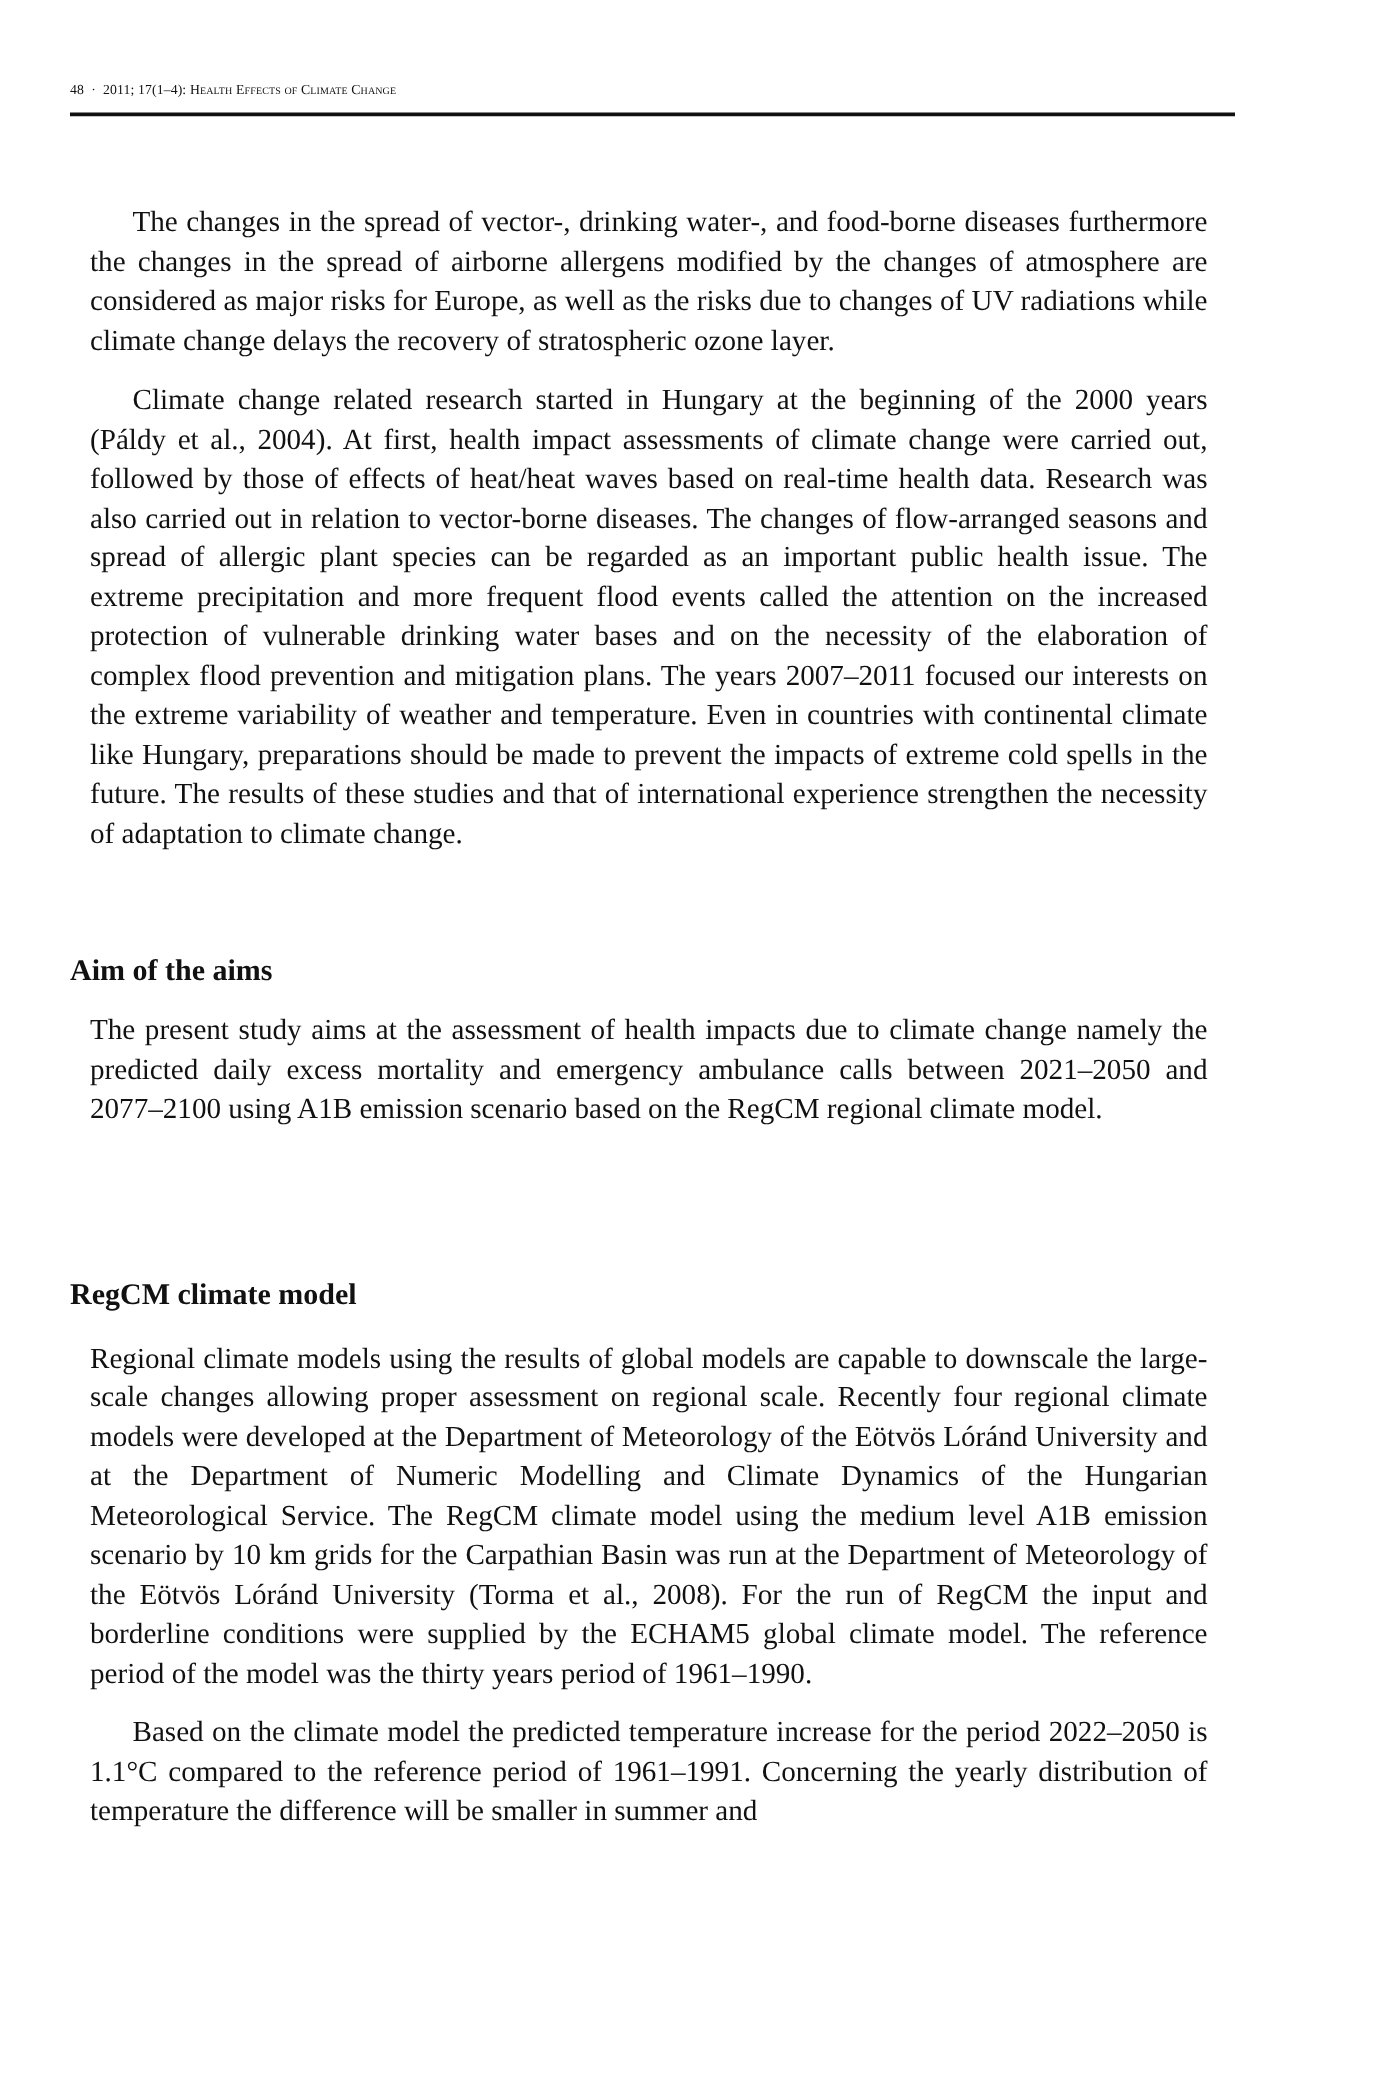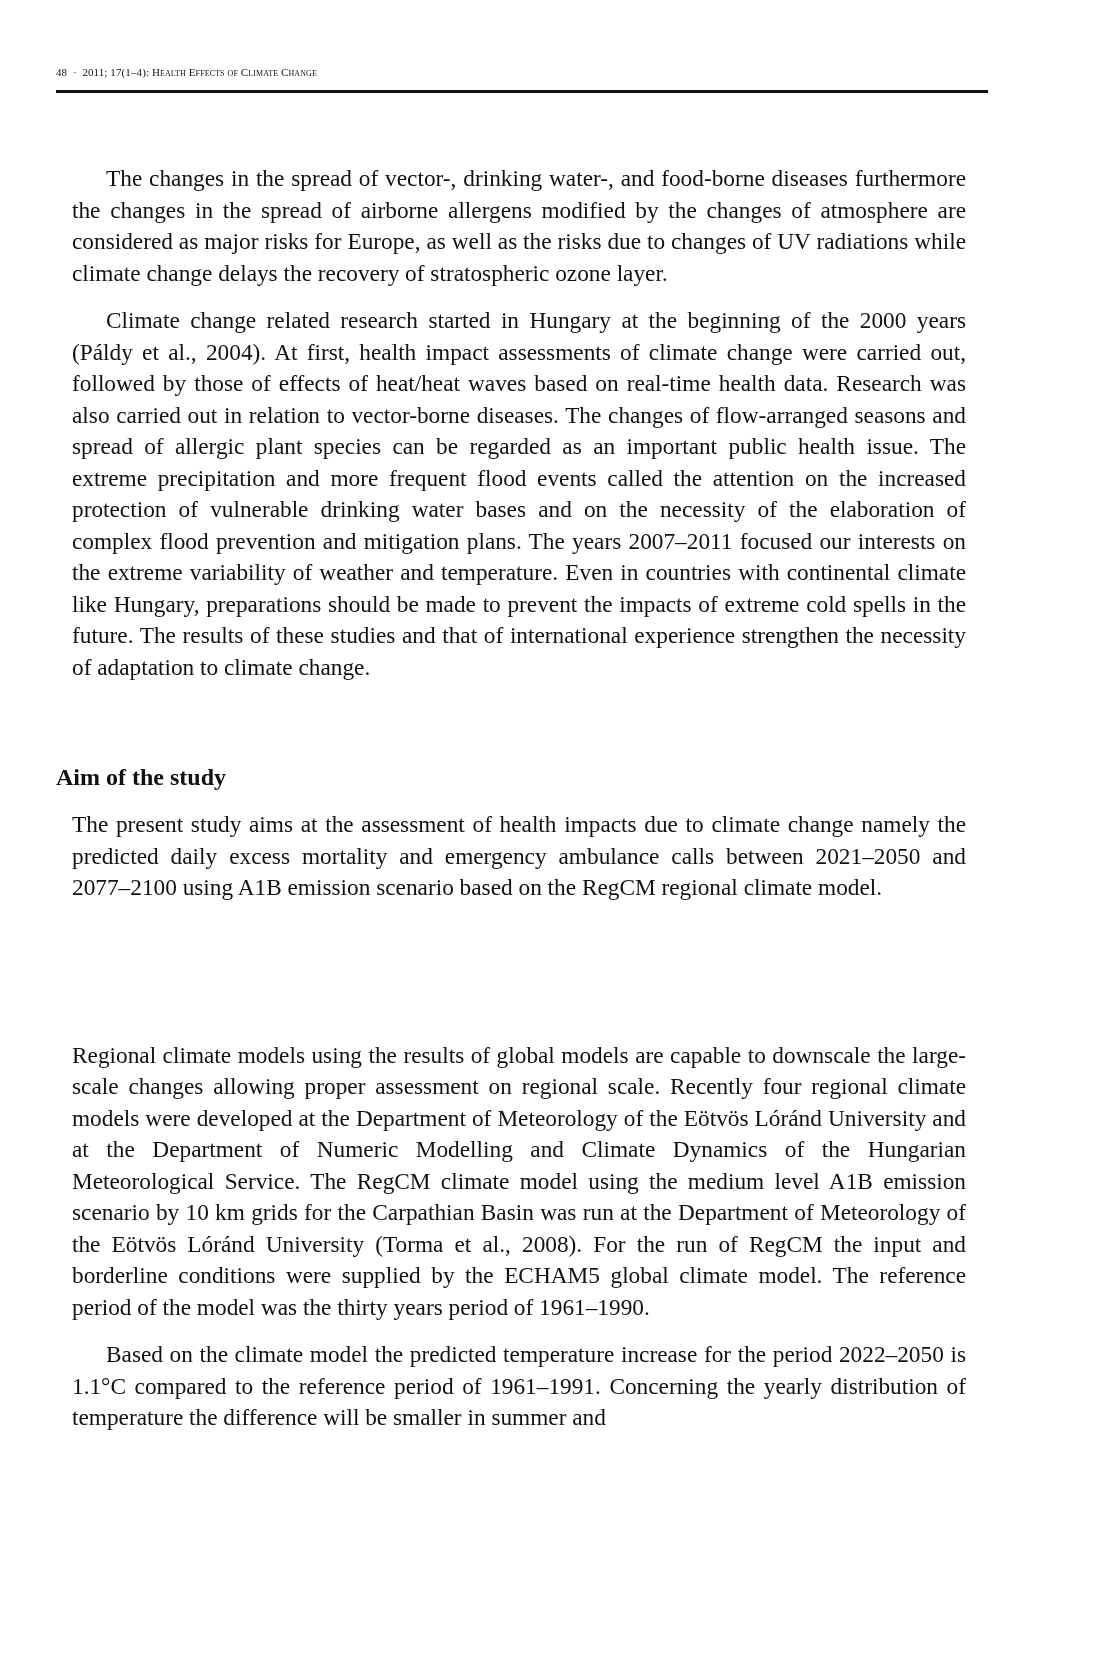--- a/index.html
+++ b/index.html
@@ -26,22 +26,23 @@
     <span class="sc">Health Effects of Climate Change</span>
   </div>
   <div class="header-rule"></div>
 </div>
 
 <div class="content">
   <p class="indent">The changes in the spread of vector-, drinking water-, and food-borne diseases furthermore the changes in the spread of airborne allergens modified by the changes of atmosphere are considered as major risks for Europe, as well as the risks due to changes of UV radiations while climate change delays the recovery of stratospheric ozone layer.</p>
   <p class="indent">Climate change related research started in Hungary at the beginning of the 2000 years (Páldy et al., 2004). At first, health impact assessments of climate change were carried out, followed by those of effects of heat/heat waves based on real-time health data. Research was also carried out in relation to vector-borne diseases. The changes of flow-arranged seasons and spread of allergic plant species can be regarded as an important public health issue. The extreme precipitation and more frequent flood events called the attention on the increased protection of vulnerable drinking water bases and on the necessity of the elaboration of complex flood prevention and mitigation plans. The years 2007–2011 focused our interests on the extreme variability of weather and temperature. Even in countries with continental climate like Hungary, preparations should be made to prevent the impacts of extreme cold spells in the future. The results of these studies and that of international experience strengthen the necessity of adaptation to climate change.</p>
 
   <div style="height:62px"></div>
-  <h2 class="sub">Aim of the study</h2>
+  <h2 class="sub">Aim of the aims</h2>
   <p>The present study aims at the assessment of health impacts due to climate change namely the predicted daily excess mortality and emergency ambulance calls between 2021–2050 and 2077–2100 using A1B emission scenario based on the RegCM regional climate model.</p>
 
   <div style="height:70px"></div>
 
   <div style="height:30px"></div>
+  <h2 class="sub">RegCM climate model</h2>
   <div style="height:4px"></div>
   <p>Regional climate models using the results of global models are capable to downscale the large-scale changes allowing proper assessment on regional scale. Recently four regional climate models were developed at the Department of Meteorology of the Eötvös Lóránd University and at the Department of Numeric Modelling and Climate Dynamics of the Hungarian Meteorological Service. The RegCM climate model using the medium level A1B emission scenario by 10 km grids for the Carpathian Basin was run at the Department of Meteorology of the Eötvös Lóránd University (Torma et al., 2008). For the run of RegCM the input and borderline conditions were supplied by the ECHAM5 global climate model. The reference period of the model was the thirty years period of 1961–1990.</p>
   <p class="indent">Based on the climate model the predicted temperature increase for the period 2022–2050 is 1.1°C compared to the reference period of 1961–1991. Concerning the yearly distribution of temperature the difference will be smaller in summer and</p>
 </div>
 
 </body></html>

